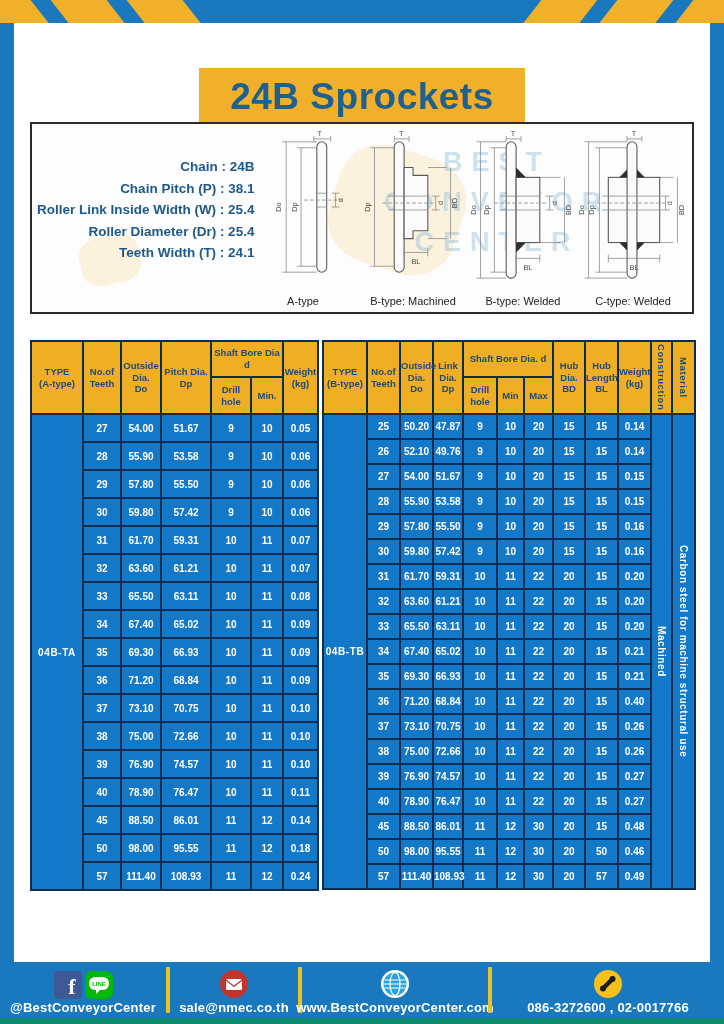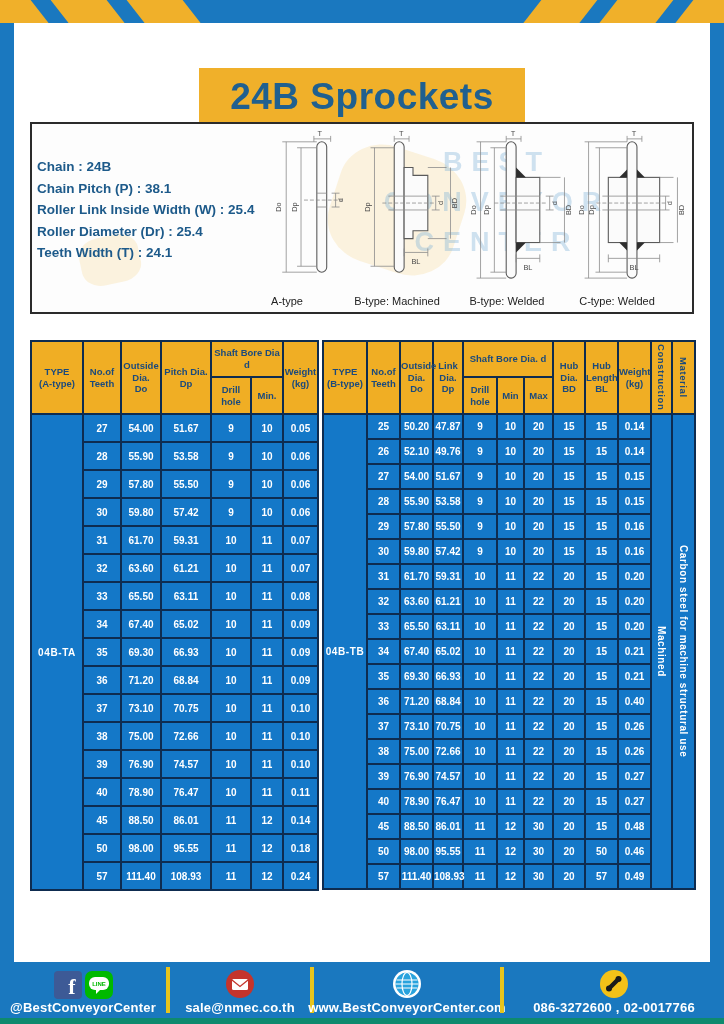--- a/index.html
+++ b/index.html
@@ -7,26 +7,26 @@
   .page{position:absolute;left:14px;top:23px;width:696px;height:939px;background:#ffffff;}
   .topband{position:absolute;left:0;top:0;width:724px;height:23px;overflow:hidden;background:#1a78bf;}
   .stripe{position:absolute;top:-4px;height:32px;width:56px;background:#f0b02a;}
   .stripe.l{transform:skewX(38deg);}
   .stripe.r{transform:skewX(-38deg);}
 
   .title-banner{position:absolute;left:199px;top:33px;width:326px;height:58px;background:#f0b02a;display:flex;align-items:center;justify-content:center;margin-top:35px;}
   .title-banner span{font-size:37px;font-weight:800;color:#20608f;letter-spacing:.5px;}
 
   .spec-box{position:absolute;left:30px;top:122px;width:660px;height:188px;background:#fdfdfd;border:2px solid #2b2b2b;}
-  .spec-text{position:absolute;left:5px;top:32px;color:#1d5a8a;font-size:13.5px;font-weight:700;line-height:21.5px;white-space:pre-line;z-index:2;}
+  .spec-text{position:absolute;left:5px;top:32px;color:#1d5a8a;font-size:13.5px;font-weight:700;line-height:21.5px;white-space:pre-line;z-index:2;text-align:right;}
   .watermark{position:absolute;left:270px;top:18px;width:390px;text-align:center;font-weight:800;font-size:27px;line-height:40px;letter-spacing:9px;color:rgba(130,180,215,.38);white-space:pre-line;z-index:0;}
   .wm-blob{position:absolute;border-radius:35%;background:rgba(243,186,60,.16);z-index:0;}
   .diagrams{position:absolute;left:216px;top:4px;width:440px;height:158px;display:flex;z-index:1;}
   .diag{flex:1;display:flex;justify-content:center;}
-  .diag-labels{position:absolute;left:200px;bottom:5px;width:440px;display:flex;z-index:1;justify-content:space-between;}
+  .diag-labels{position:absolute;left:216px;bottom:5px;width:440px;display:flex;z-index:1;justify-content:space-between;}
   .diag-labels div{flex:1;text-align:center;font-size:11px;color:#222;}
   .diag svg{overflow:visible;}
   .part{fill:#fbfbfb;stroke:#5a5a5a;stroke-width:1.1;}
   .dim{stroke:#8a8a8a;stroke-width:.8;fill:none;}
   .weld{fill:#2e2e2e;}
   .dtext{font-size:7.5px;fill:#4a4a4a;}
 
   .tableA{position:absolute;left:30px;top:340px;width:287px;}
   .tableB{position:absolute;left:322px;top:340px;width:372px;}
   table.data-table{border-collapse:collapse;table-layout:fixed;width:100%;}
@@ -618,21 +618,21 @@
       <svg width="28" height="28">
         <rect width="28" height="28" rx="7" fill="#00b900"></rect>
         <rect x="4" y="6" width="20" height="13" rx="6" fill="#fff"></rect>
         <polygon points="11,18 11,23 16,18" fill="#fff"></polygon>
         <text x="14" y="15" font-size="6" font-weight="bold" fill="#00b900" text-anchor="middle">LINE</text>
       </svg>
     </div>
     <div class="ftext">@BestConveyorCenter</div>
   </div>
   <div class="fsep"></div>
-  <div class="fitem" style="width:140px;">
+  <div class="fitem" style="width:128px;">
     <svg width="30" height="30">
       <circle cx="15" cy="15" r="14" fill="#c4342c"></circle>
       <rect x="7" y="10" width="16" height="11" rx="1.5" fill="#fff"></rect>
       <path d="M7,11 L15,17.5 L23,11" stroke="#c4342c" stroke-width="1.3" fill="none"></path>
     </svg>
     <div class="ftext">sale@nmec.co.th</div>
   </div>
   <div class="fsep"></div>
   <div class="fitem" style="width:186px;">
     <svg width="30" height="30">

